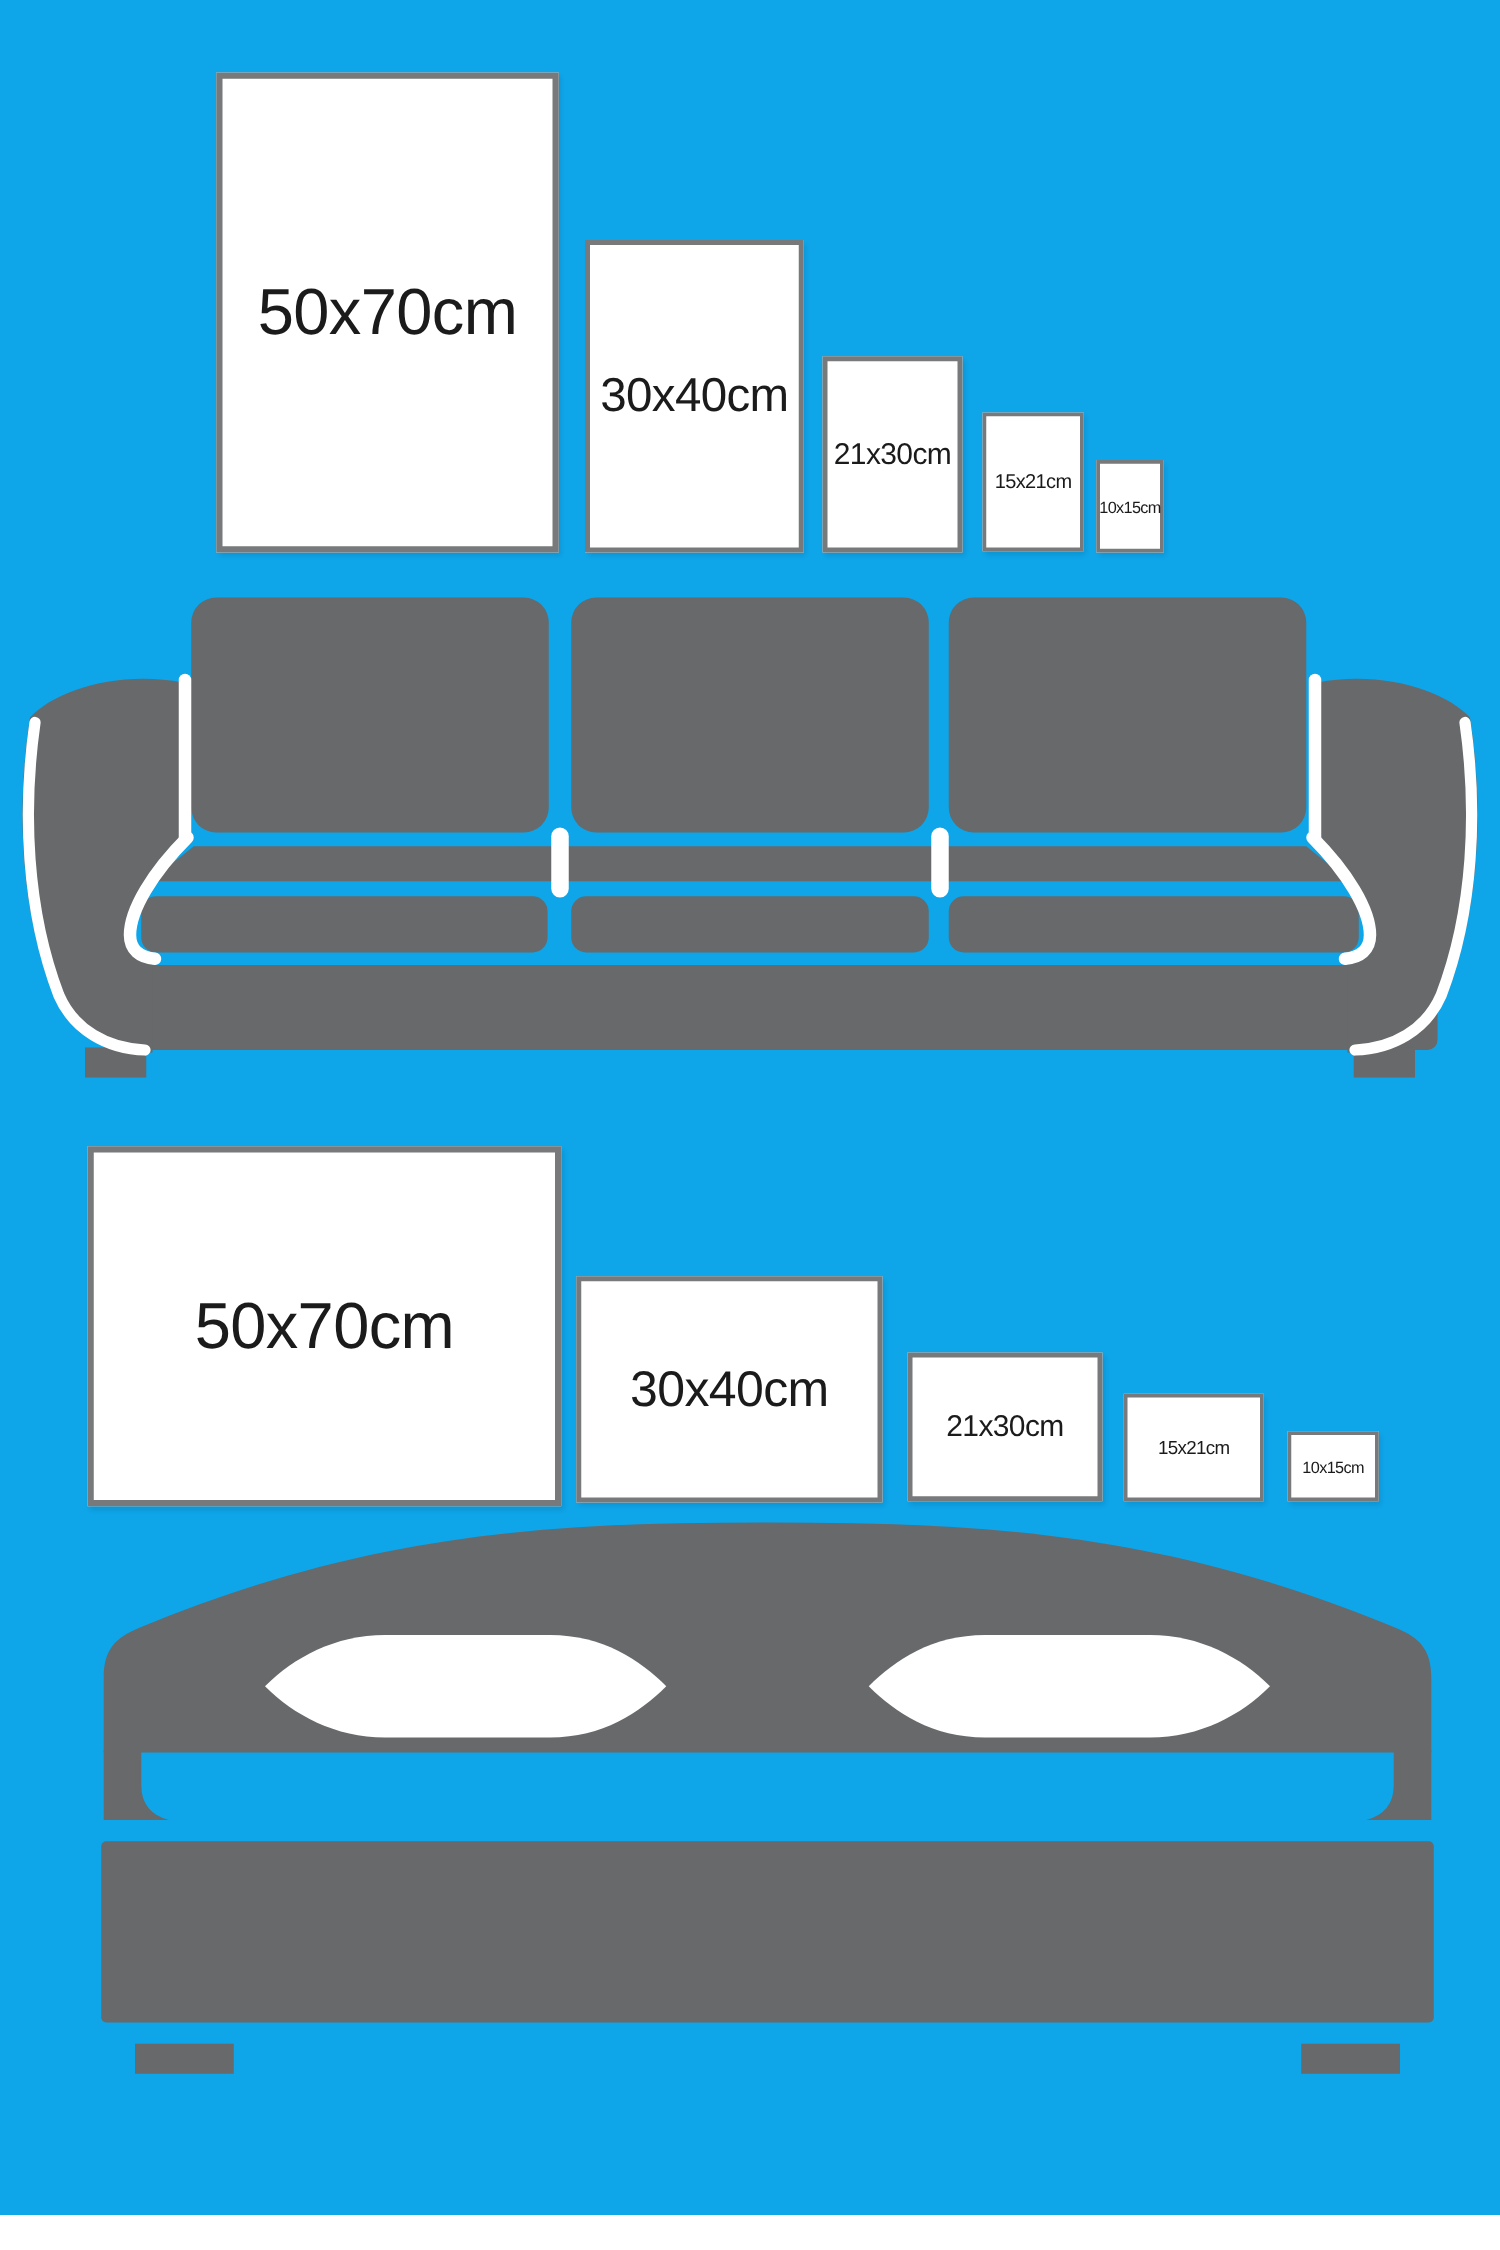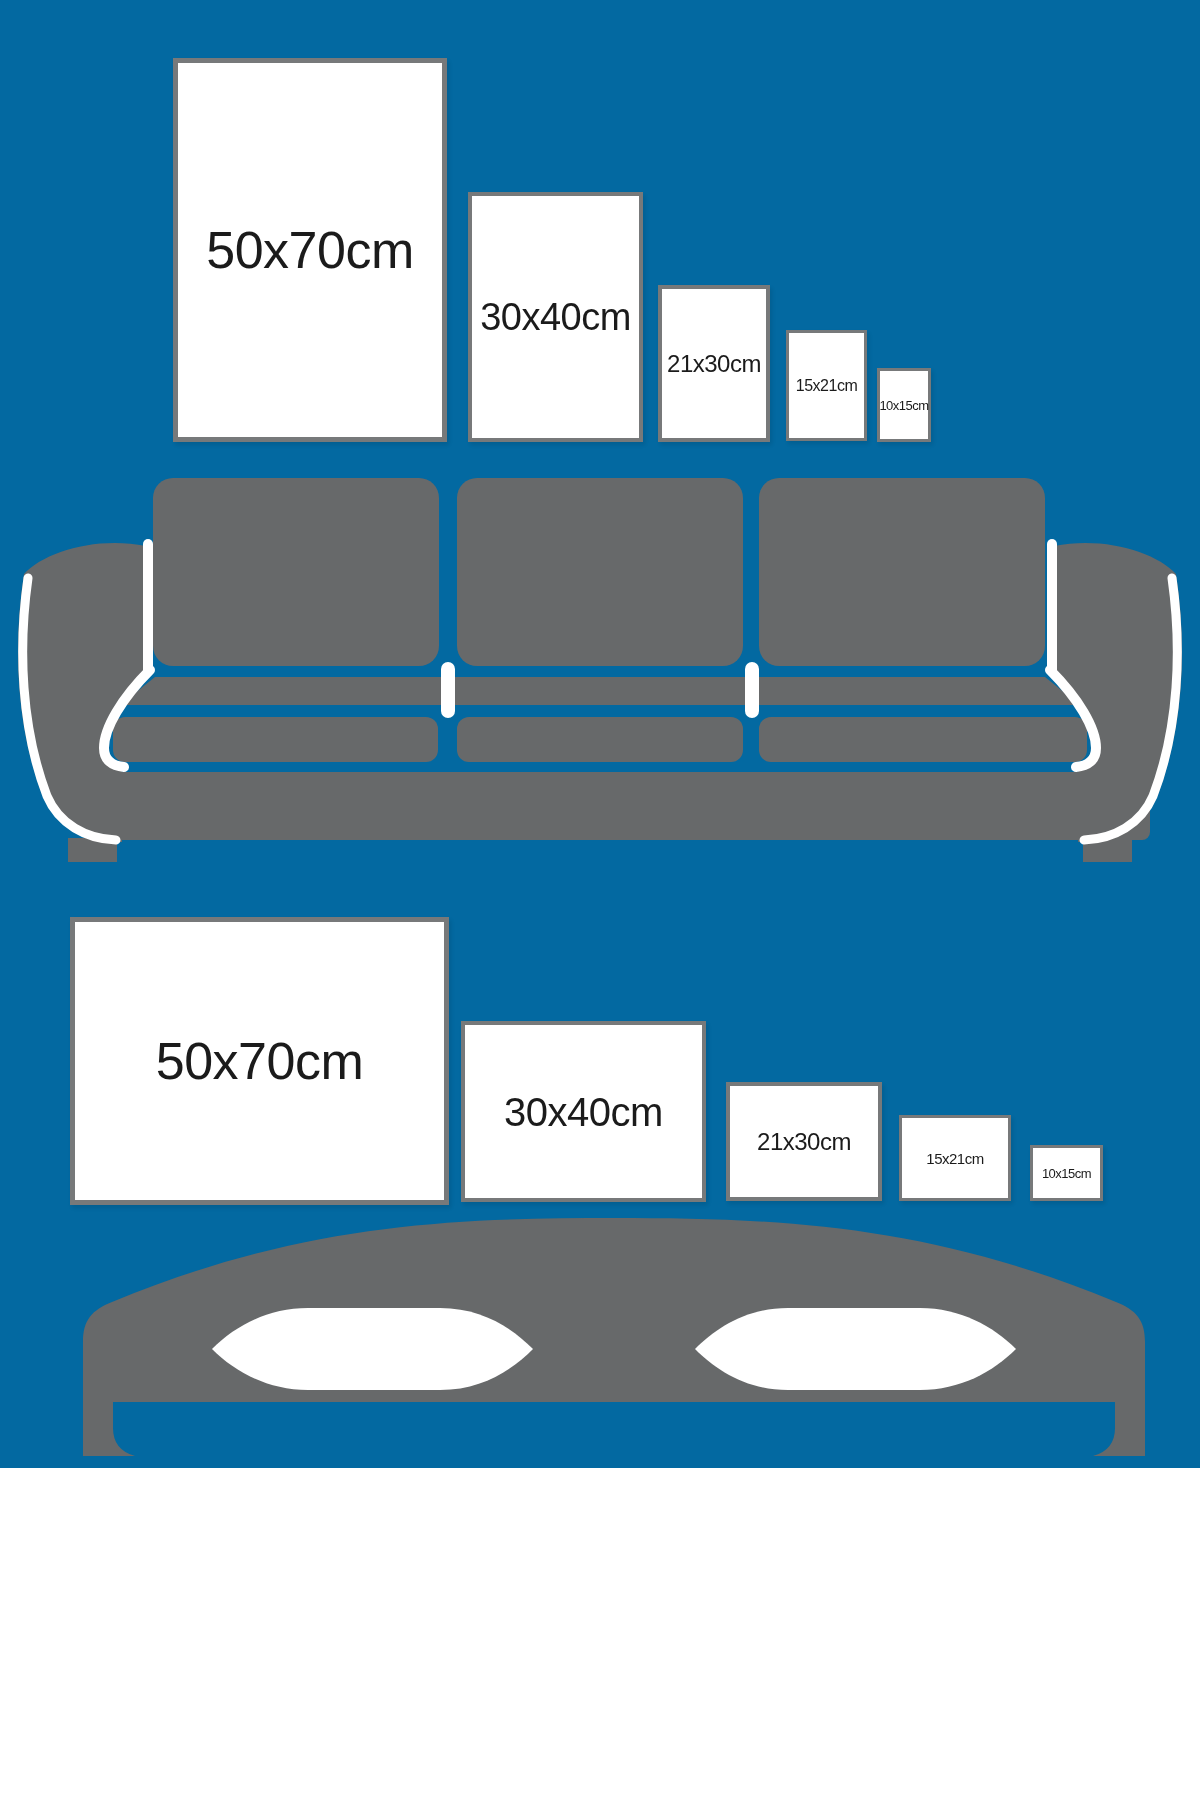--- a/index.html
+++ b/index.html
@@ -1,19 +1,19 @@
 <!DOCTYPE html>
 <html><head>
 <meta charset="utf-8">
 <style>
   html,body{margin:0;padding:0;background:#ffffff;}
   .canvas{
     position:relative;
-    width:1200px;height:1468px;
-    background:#0369a1;
+    width:1200px;height:1772px;
+    background:#0ea5e9;
     overflow:hidden;
     font-family:"Liberation Sans", sans-serif;
   }
   .frame{
     position:absolute;
     box-sizing:border-box;
     background:#ffffff;
     border:4px solid #77797a;
     display:flex;
     align-items:center;

